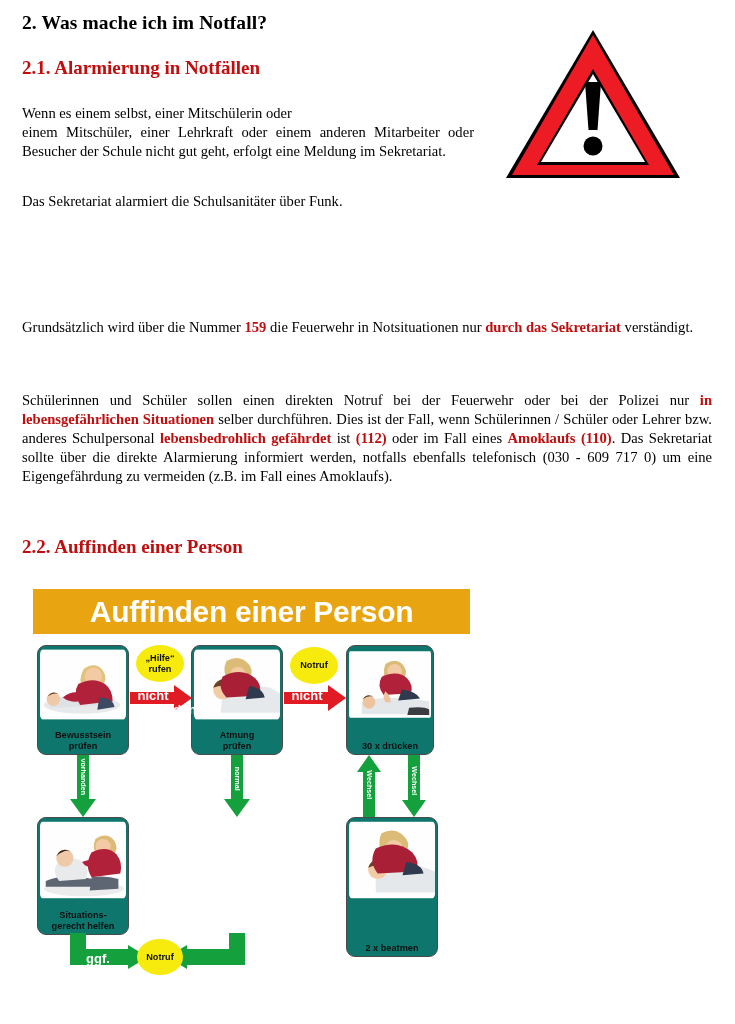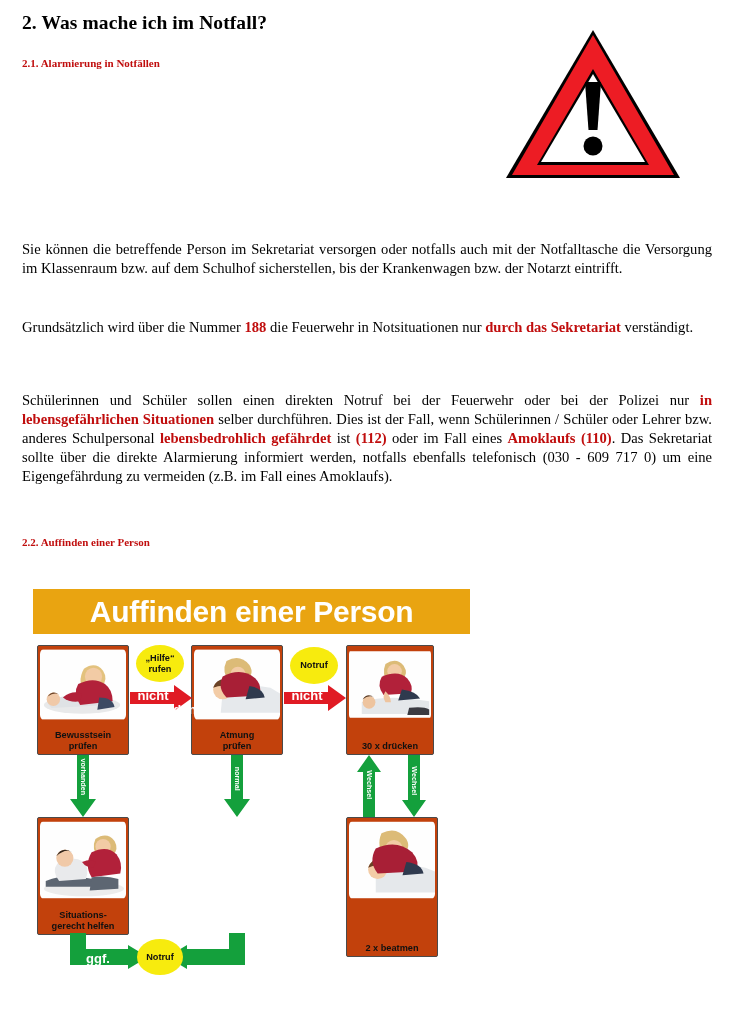--- a/index.html
+++ b/index.html
@@ -23,21 +23,21 @@
     font-family: "Liberation Serif", serif;
     font-weight: bold;
     font-size: 19.5px;
     letter-spacing: 0.1px;
     color: #000;
   }
   .h-sub {
     position: absolute;
     font-family: "Liberation Serif", serif;
     font-weight: bold;
-    font-size: 11px;
+    font-size: 19px;
     color: #C00D0D;
   }
   #sub1 { left: 22px; top: 57px; }
   #sub2 { left: 22px; top: 536px; }
 
   
   .body-col-narrow {
     position: absolute;
     left: 22px;
     width: 452px;
@@ -91,23 +91,23 @@
     font-size: 30px;
     color: #FFFFFF;
     letter-spacing: -0.3px;
     line-height: 1;
   }
 
   .dgm-body { position: absolute; left: 0; top: 52px; width: 437px; height: 348px; }
 
   .panel {
     position: absolute;
-    background: #c2410c;
+    background: #0f766e;
     border: 1.4px solid #4a4a4a;
-    border-radius: 2px;
+    border-radius: 9px;
     overflow: hidden;
   }
   .panel .photo {
     position: absolute;
     left: 2px; right: 2px; top: 2px;
     height: 73px;
     border-radius: 6px;
     overflow: hidden;
   }
   .panel .photo svg { display: block; width: 100%; height: 100%; }
@@ -168,28 +168,32 @@
     <svg viewBox="0 0 180 162" xmlns="http://www.w3.org/2000/svg">
       <path d="M90 6 L177 154 L3 154 Z" fill="#000000"></path>
       <path d="M90 11 L171 151 L9 151 Z" fill="#ED1C24"></path>
       <path d="M90 45 L146 141 L34 141 Z" fill="#000000"></path>
       <path d="M90 50 L142 138 L38 138 Z" fill="#FFFFFF"></path>
       <path d="M82 58 L98 58 L94.5 106 L85.5 106 Z" fill="#000000"></path>
       <circle cx="90" cy="122" r="9.5" fill="#000000"></circle>
     </svg>
   </div>
 
-
-
-  <div class="body-col-wide" id="p3">
-    <p>Sie können die betreffende Person im Sekretariat versorgen oder notfalls auch mit der Notfalltasche die Versorgung im Klassenraum bzw. auf dem Schulhof sicherstellen, bis der Krankenwagen bzw. der Notarzt eintrifft.</p>
-  </div>
+  <div class="body-col-narrow" id="p1">
+    <p class="nojust">Wenn es einem selbst, einer Mitschülerin oder</p>
+    <p>einem Mitschüler, einer Lehrkraft oder einem anderen Mitarbeiter oder Besucher der Schule nicht gut geht, erfolgt eine Meldung im Sekretariat.</p>
+  </div>
+
+  <div class="body-col-wide" id="p2">
+    <p class="nojust">Das Sekretariat alarmiert die  Schulsanitäter über Funk.</p>
+  </div>
+
 
   <div class="body-col-wide" id="p4">
-    <p><span>Grundsätzlich wird über die Nummer </span><span class="red">188</span><span> die Feuerwehr in Notsituationen nur </span><span class="red">durch das Sekretariat</span><span> verständigt.</span></p>
+    <p><span>Grundsätzlich wird über die Nummer </span><span class="red">159</span><span> die Feuerwehr in Notsituationen nur </span><span class="red">durch das Sekretariat</span><span> verständigt.</span></p>
   </div>
 
   <div class="body-col-wide" id="p5">
     <p><span>Schülerinnen und Schüler sollen einen direkten Notruf bei der Feuerwehr oder bei der Polizei nur </span><span class="red">in lebensgefährlichen Situationen</span><span> selber durchführen. Dies ist der Fall, wenn Schülerinnen / Schüler oder Lehrer bzw. anderes Schulpersonal </span><span class="red">lebensbedrohlich gefährdet</span><span> ist </span><span class="red">(112)</span><span> oder im Fall eines </span><span class="red">Amoklaufs (110)</span><span>. Das Sekretariat sollte über die direkte Alarmierung informiert werden, notfalls ebenfalls telefonisch (030 - 609 717 0) um eine Eigengefährdung zu vermeiden (z.B. im Fall eines Amoklaufs).</span></p>
   </div>
 
   <div class="h-sub" id="sub2">2.2. Auffinden einer Person</div>
 
   <div class="diagram">
 

